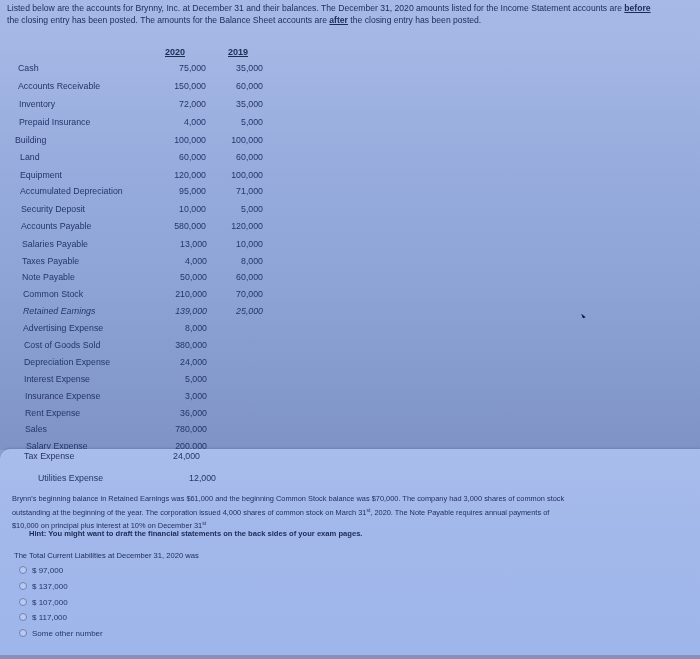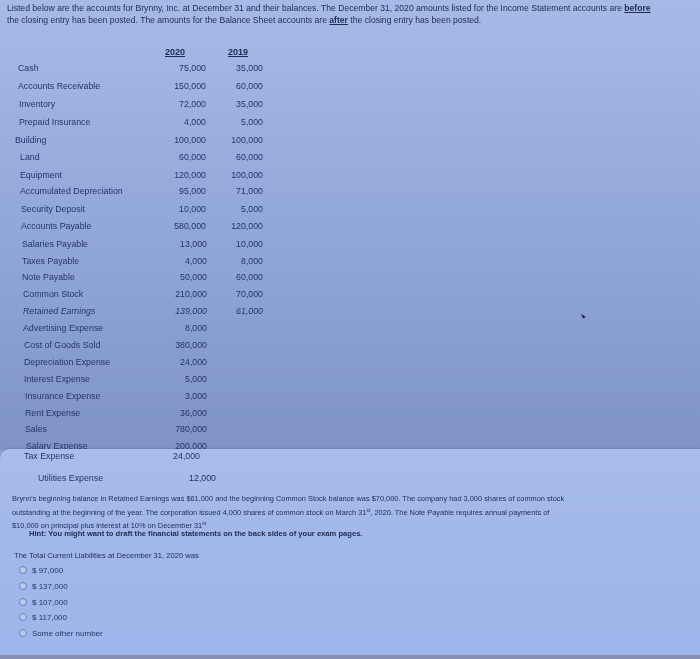--- a/index.html
+++ b/index.html
@@ -146,21 +146,21 @@
         <span class="v2" style="left: 203px;">60,000</span>
       </div>
       <div class="row" style="top: 289px; left: 0px; width: 300px;">
         <span class="lbl" style="left: 23px;">Common Stock</span>
         <span class="v1" style="left: 147px;">210,000</span>
         <span class="v2" style="left: 203px;">70,000</span>
       </div>
       <div class="row" style="top: 306px; left: 0px; width: 300px; font-style: italic;">
         <span class="lbl" style="left: 23px;">Retained Earnings</span>
         <span class="v1" style="left: 147px;">139,000</span>
-        <span class="v2" style="left: 203px;">61,000</span>
+        <span class="v2" style="left: 203px;">25,000</span>
       </div>
       <div class="row" style="top: 323px; left: 0px; width: 300px;">
         <span class="lbl" style="left: 23px;">Advertising Expense</span>
         <span class="v1" style="left: 147px;">8,000</span>
         <span class="v2" style="left: 203px;"></span>
       </div>
       <div class="row" style="top: 340px; left: 0px; width: 300px;">
         <span class="lbl" style="left: 24px;">Cost of Goods Sold</span>
         <span class="v1" style="left: 147px;">380,000</span>
         <span class="v2" style="left: 203px;"></span>

